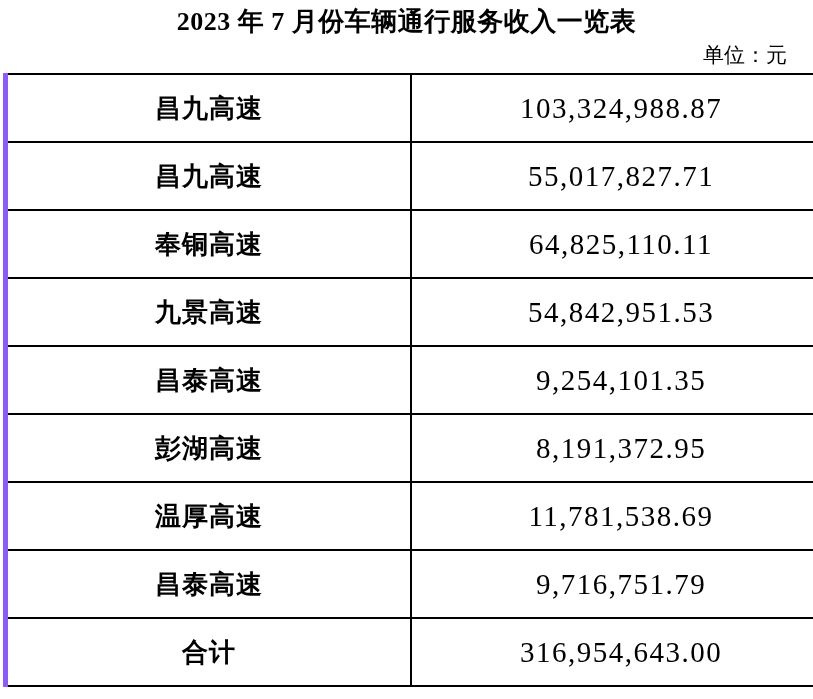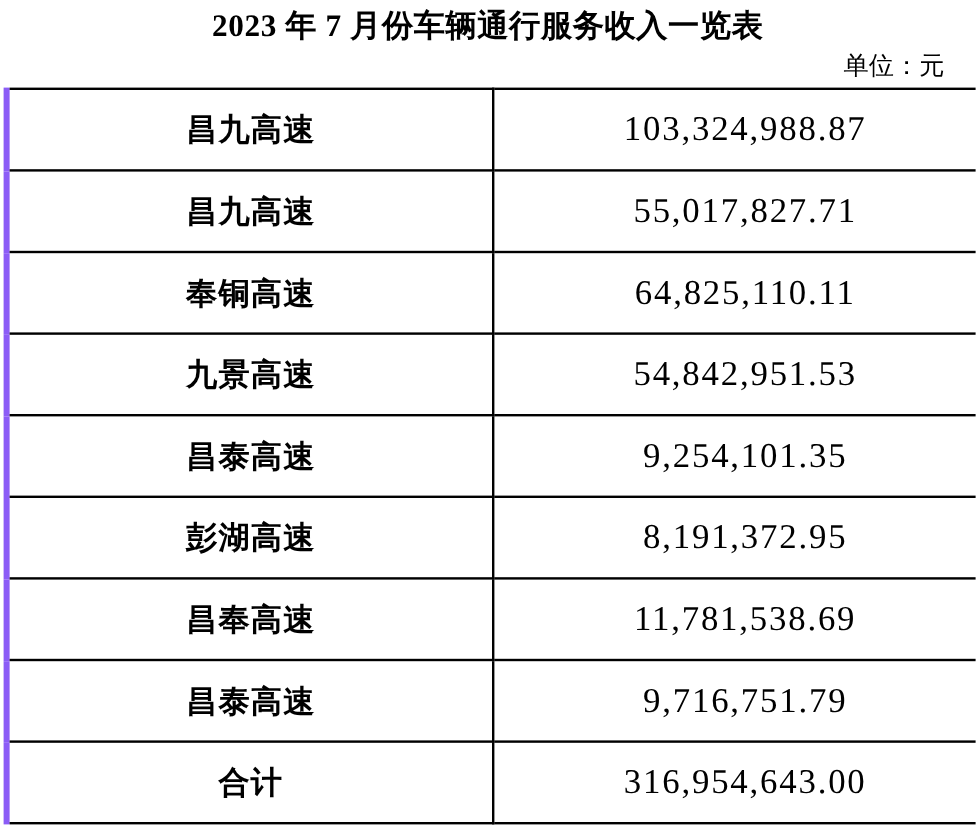--- a/index.html
+++ b/index.html
@@ -98,21 +98,21 @@
     <td class="cell-name">昌泰高速</td>
     <td class="cell-value">9,254,101.35</td>
   </tr>
 
   <tr>
     <td class="cell-name">彭湖高速</td>
     <td class="cell-value">8,191,372.95</td>
   </tr>
 
   <tr>
-    <td class="cell-name">昌奉高速</td>
+    <td class="cell-name">温厚高速</td>
     <td class="cell-value">11,781,538.69</td>
   </tr>
 
   <tr>
     <td class="cell-name">昌泰高速</td>
     <td class="cell-value">9,716,751.79</td>
   </tr>
 
   <tr>
     <td class="cell-name">合计</td>

